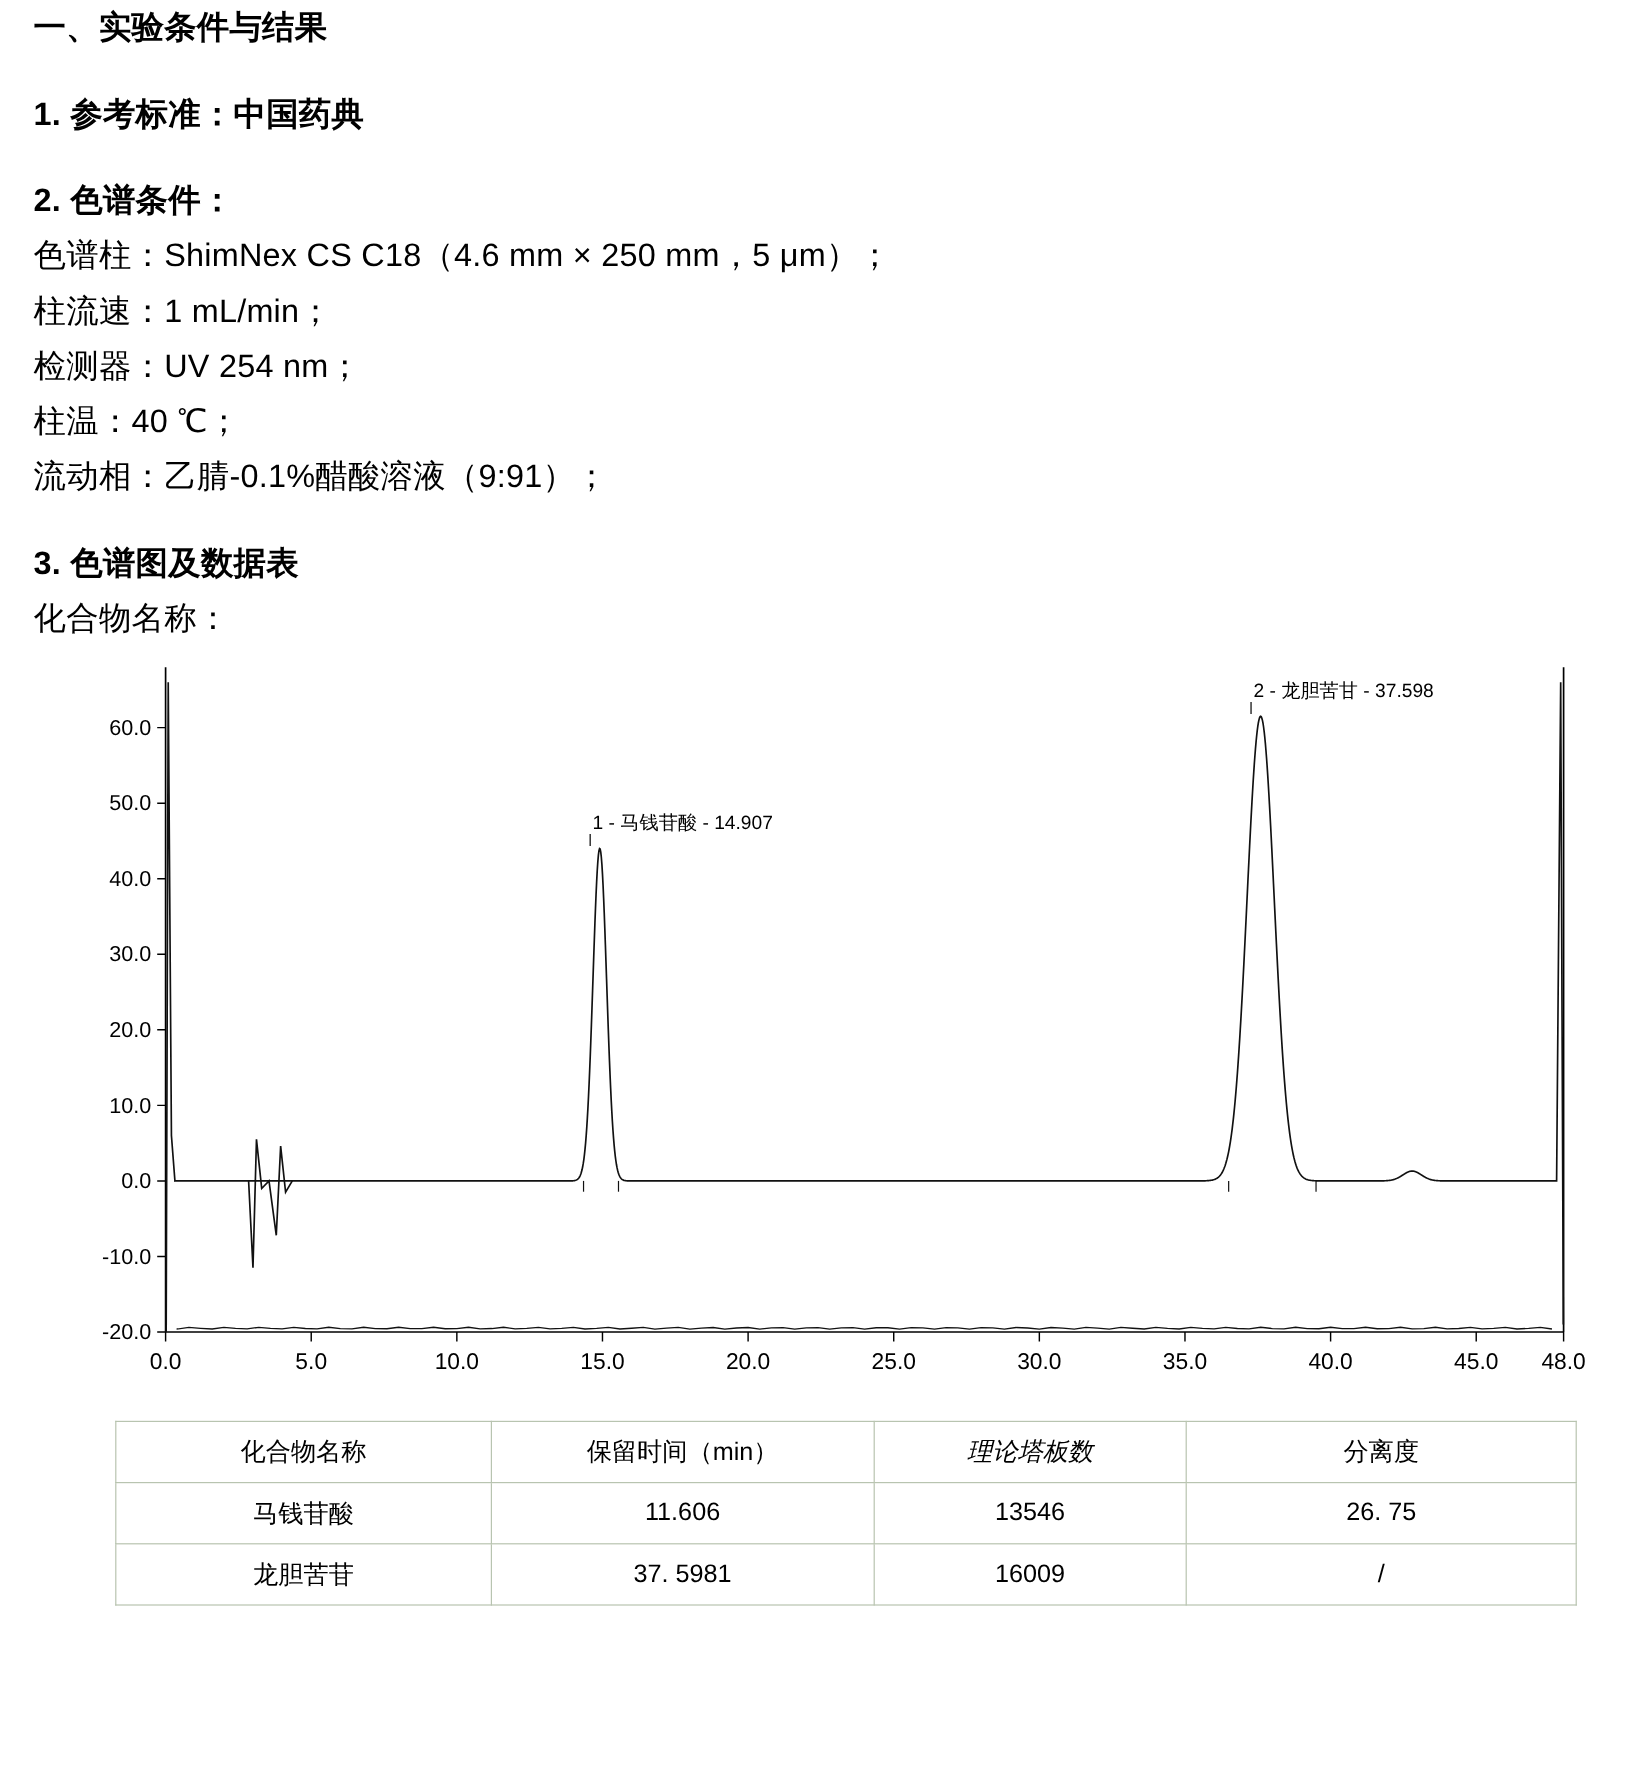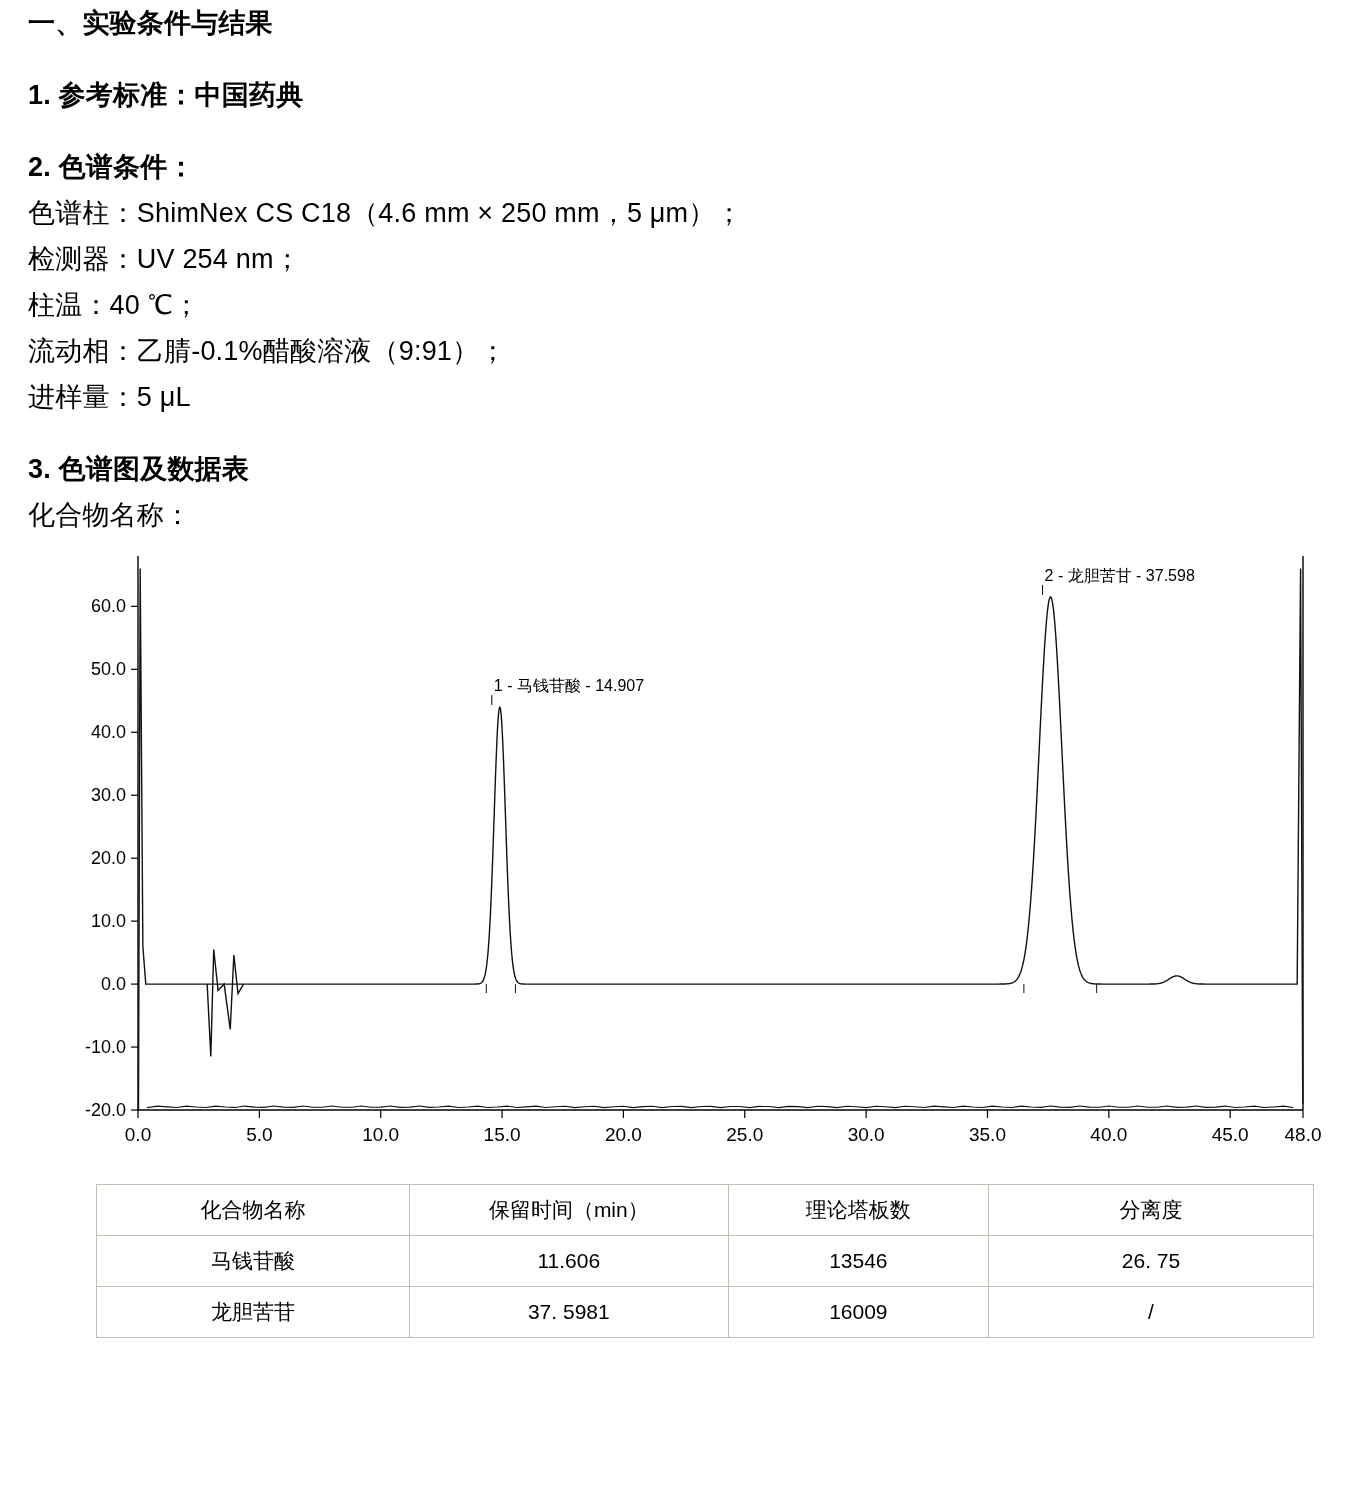--- a/index.html
+++ b/index.html
@@ -63,37 +63,37 @@
     border: 1px solid #b8c4b0;
     text-align: center;
     padding: 11px 4px;
     font-weight: normal;
   }
   .data-table th {
     font-size: 21px;
   }
   .col0 { width: 300px; }
   .col1 { width: 306px; }
-  .col2 { width: 248px; }
+  .col2 { width: 248px; font-style: italic; }
   .col3 { width: 312px; }
 </style>
 </head>
 <body>
 
 <div class="page">
 
   <div class="text-block">
     <div class="text-line heading">一、实验条件与结果</div>
     <div class="text-line subheading">1. 参考标准：中国药典</div>
     <div class="text-line subheading">2. 色谱条件：</div>
     <div class="text-line">色谱柱：ShimNex CS C18（4.6 mm × 250 mm，5 μm）；</div>
+    <div class="text-line">柱流速：1 mL/min；</div>
     <div class="text-line">检测器：UV 254 nm；</div>
     <div class="text-line">柱温：40 ℃；</div>
     <div class="text-line">流动相：乙腈-0.1%醋酸溶液（9:91）；</div>
-    <div class="text-line">进样量：5 μL</div>
     <div class="text-line subheading">3. 色谱图及数据表</div>
     <div class="text-line">化合物名称：</div>
   </div>
 
   <div class="chart-wrap">
     <svg class="chart-svg" id="chrom-svg" width="1305" height="620" viewBox="0 0 1305 620">
 
       <g id="svg-axes">
           <line x1="110" y1="8" x2="110" y2="562" stroke="#000" stroke-width="1.4"></line>
           <line x1="110" y1="562" x2="1275" y2="562" stroke="#000" stroke-width="1.4"></line>

